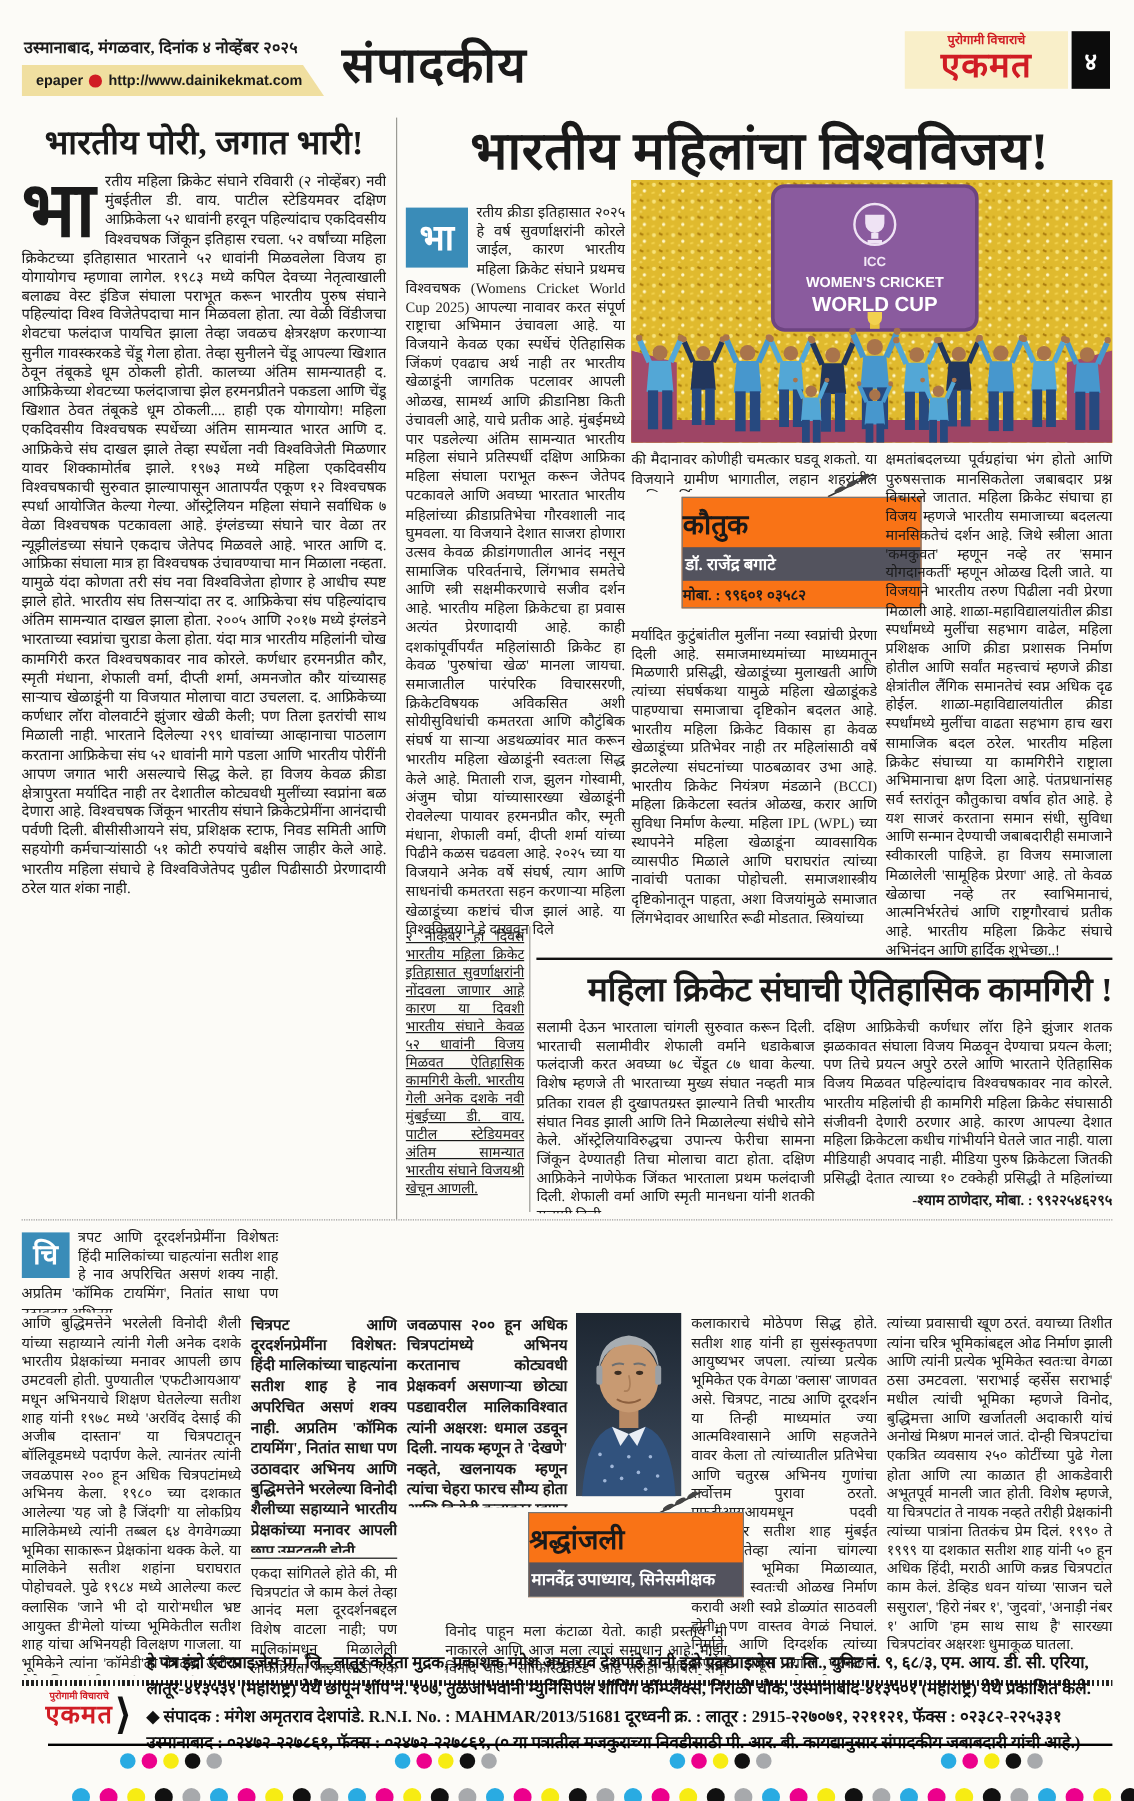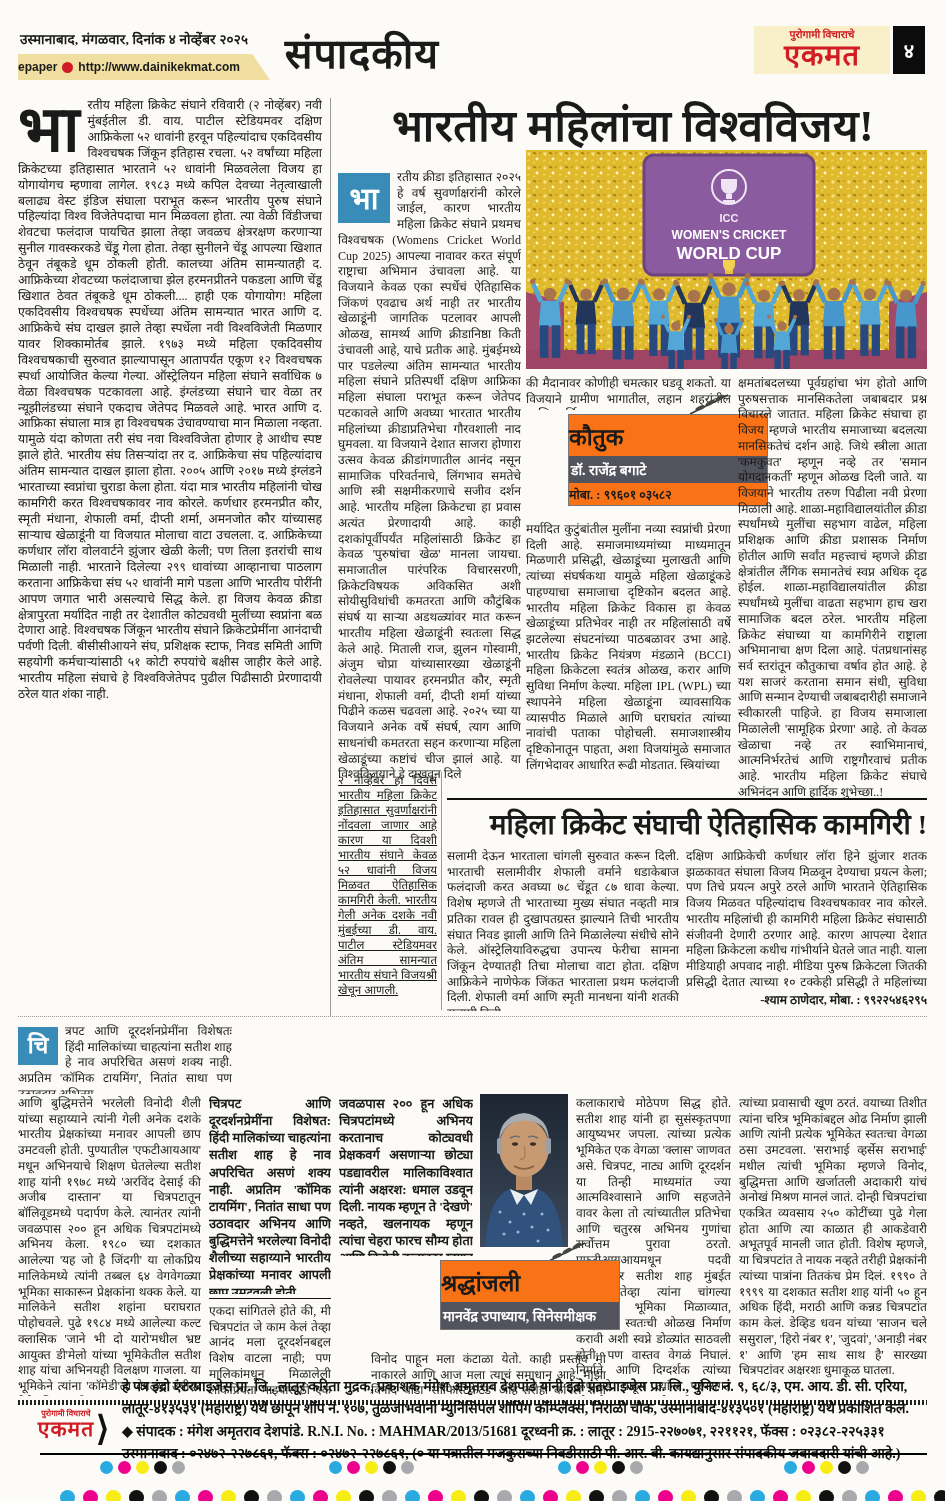--- a/index.html
+++ b/index.html
@@ -11,21 +11,21 @@
   }
   .abs { position:absolute; }
   .just { text-align:justify; overflow:hidden; }
   .small { font-size:12.1px; line-height:1.3; }
 
   
   .date-line { left:20px; top:30px; font-size:13.5px; font-weight:bold; letter-spacing:.2px; }
   .epaper-strip {
     left:18px; top:54px; width:252px; height:26px; background:#f0dfa0;
     clip-path:polygon(0 0,93% 0,100% 100%,0 100%);
-    display:flex; align-items:center; gap:5px; padding-left:0;
+    display:flex; align-items:center; gap:5px; padding-left:12px;
     font-family:"Liberation Sans", sans-serif; font-size:12px; font-weight:bold;
   }
   .epaper-dot { width:11px; height:11px; border-radius:50%; background:#d01c24; display:inline-block; }
   .section-title { left:262px; top:24px; width:200px; font-size:41px; font-weight:bold; text-align:center; letter-spacing:1px; }
   .brand-box {
     left:754px; top:26px; width:136px; height:48px; background:#f9efc9;
     text-align:center; padding-top:3px;
   }
   .brand-tagline { color:#d01c24; font-size:10.5px; font-weight:bold; line-height:1.1; }
   .brand-name { color:#d01c24; font-size:29px; font-weight:bold; line-height:1.0; letter-spacing:1px; }
@@ -117,20 +117,21 @@
     <span>http://www.dainikekmat.com</span>
   </div>
   <div class="abs section-title">संपादकीय</div>
   <div class="abs brand-box">
     <div class="brand-tagline">पुरोगामी विचाराचे</div>
     <div class="brand-name">एकमत</div>
   </div>
   <div class="abs pageno-box">४</div>
 
   <div class="abs a1">
+    <h2>भारतीय पोरी, जगात भारी!</h2>
     <div class="a1-body">
       <span class="dropcap-plain">भा</span><span>रतीय महिला क्रिकेट संघाने रविवारी (२ नोव्हेंबर) नवी मुंबईतील डी. वाय. पाटील स्टेडियमवर दक्षिण आफ्रिकेला ५२ धावांनी हरवून पहिल्यांदाच एकदिवसीय विश्वचषक जिंकून इतिहास रचला. ५२ वर्षांच्या महिला क्रिकेटच्या इतिहासात भारताने ५२ धावांनी मिळवलेला विजय हा योगायोगच म्हणावा लागेल. १९८३ मध्ये कपिल देवच्या नेतृत्वाखाली बलाढ्य वेस्ट इंडिज संघाला पराभूत करून भारतीय पुरुष संघाने पहिल्यांदा विश्व विजेतेपदाचा मान मिळवला होता. त्या वेळी विंडीजचा शेवटचा फलंदाज पायचित झाला तेव्हा जवळच क्षेत्ररक्षण करणाऱ्या सुनील गावस्करकडे चेंडू गेला होता. तेव्हा सुनीलने चेंडू आपल्या खिशात ठेवून तंबूकडे धूम ठोकली होती. कालच्या अंतिम सामन्यातही द. आफ्रिकेच्या शेवटच्या फलंदाजाचा झेल हरमनप्रीतने पकडला आणि चेंडू खिशात ठेवत तंबूकडे धूम ठोकली.... हाही एक योगायोग! महिला एकदिवसीय विश्वचषक स्पर्धेच्या अंतिम सामन्यात भारत आणि द. आफ्रिकेचे संघ दाखल झाले तेव्हा स्पर्धेला नवी विश्वविजेती मिळणार यावर शिक्कामोर्तब झाले. १९७३ मध्ये महिला एकदिवसीय विश्वचषकाची सुरुवात झाल्यापासून आतापर्यंत एकूण १२ विश्वचषक स्पर्धा आयोजित केल्या गेल्या. ऑस्ट्रेलियन महिला संघाने सर्वाधिक ७ वेळा विश्वचषक पटकावला आहे. इंग्लंडच्या संघाने चार वेळा तर न्यूझीलंडच्या संघाने एकदाच जेतेपद मिळवले आहे. भारत आणि द. आफ्रिका संघाला मात्र हा विश्वचषक उंचावण्याचा मान मिळाला नव्हता. यामुळे यंदा कोणता तरी संघ नवा विश्वविजेता होणार हे आधीच स्पष्ट झाले होते. भारतीय संघ तिसऱ्यांदा तर द. आफ्रिकेचा संघ पहिल्यांदाच अंतिम सामन्यात दाखल झाला होता. २००५ आणि २०१७ मध्ये इंग्लंडने भारताच्या स्वप्नांचा चुराडा केला होता. यंदा मात्र भारतीय महिलांनी चोख कामगिरी करत विश्वचषकावर नाव कोरले. कर्णधार हरमनप्रीत कौर, स्मृती मंधाना, शेफाली वर्मा, दीप्ती शर्मा, अमनजोत कौर यांच्यासह साऱ्याच खेळाडूंनी या विजयात मोलाचा वाटा उचलला. द. आफ्रिकेच्या कर्णधार लॉरा वोलवार्टने झुंजार खेळी केली; पण तिला इतरांची साथ मिळाली नाही. भारताने दिलेल्या २९९ धावांच्या आव्हानाचा पाठलाग करताना आफ्रिकेचा संघ ५२ धावांनी मागे पडला आणि भारतीय पोरींनी आपण जगात भारी असल्याचे सिद्ध केले. हा विजय केवळ क्रीडा क्षेत्रापुरता मर्यादित नाही तर देशातील कोट्यवधी मुलींच्या स्वप्नांना बळ देणारा आहे. विश्वचषक जिंकून भारतीय संघाने क्रिकेटप्रेमींना आनंदाची पर्वणी दिली. बीसीसीआयने संघ, प्रशिक्षक स्टाफ, निवड समिती आणि सहयोगी कर्मचाऱ्यांसाठी ५१ कोटी रुपयांचे बक्षीस जाहीर केले आहे. भारतीय महिला संघाचे हे विश्वविजेतेपद पुढील पिढीसाठी प्रेरणादायी ठरेल यात शंका नाही.</span>
     </div>
   </div>
   <div class="abs vrule" style="left:330px; top:98px; height:918px;"></div>
 
   <div class="abs a2-head">भारतीय महिलांचा विश्वविजय!</div>
 
   <div class="abs a2-col1 just small">
     <span class="dropcap-blue">भा</span><span>रतीय क्रीडा इतिहासात २०२५ हे वर्ष सुवर्णाक्षरांनी कोरले जाईल, कारण भारतीय महिला क्रिकेट संघाने प्रथमच विश्वचषक (Womens Cricket World Cup 2025) आपल्या नावावर करत संपूर्ण राष्ट्राचा अभिमान उंचावला आहे. या विजयाने केवळ एका स्पर्धेचं ऐतिहासिक जिंकणं एवढाच अर्थ नाही तर भारतीय खेळाडूंनी जागतिक पटलावर आपली ओळख, सामर्थ्य आणि क्रीडानिष्ठा किती उंचावली आहे, याचे प्रतीक आहे. मुंबईमध्ये पार पडलेल्या अंतिम सामन्यात भारतीय महिला संघाने प्रतिस्पर्धी दक्षिण आफ्रिका महिला संघाला पराभूत करून जेतेपद पटकावले आणि अवघ्या भारतात भारतीय महिलांच्या क्रीडाप्रतिभेचा गौरवशाली नाद घुमवला. या विजयाने देशात साजरा होणारा उत्सव केवळ क्रीडांगणातील आनंद नसून सामाजिक परिवर्तनाचे, लिंगभाव समतेचे आणि स्त्री सक्षमीकरणाचे सजीव दर्शन आहे. भारतीय महिला क्रिकेटचा हा प्रवास अत्यंत प्रेरणादायी आहे. काही दशकांपूर्वीपर्यंत महिलांसाठी क्रिकेट हा केवळ 'पुरुषांचा खेळ' मानला जायचा. समाजातील पारंपरिक विचारसरणी, क्रिकेटविषयक अविकसित अशी सोयीसुविधांची कमतरता आणि कौटुंबिक संघर्ष या साऱ्या अडथळ्यांवर मात करून भारतीय महिला खेळाडूंनी स्वतःला सिद्ध केले आहे. मिताली राज, झुलन गोस्वामी, अंजुम चोप्रा यांच्यासारख्या खेळाडूंनी रोवलेल्या पायावर हरमनप्रीत कौर, स्मृती मंधाना, शेफाली वर्मा, दीप्ती शर्मा यांच्या पिढीने कळस चढवला आहे. २०२५ च्या या विजयाने अनेक वर्षे संघर्ष, त्याग आणि साधनांची कमतरता सहन करणाऱ्या महिला खेळाडूंच्या कष्टांचं चीज झालं आहे. या विश्वविजयाने हे दाखवून दिले</span>

